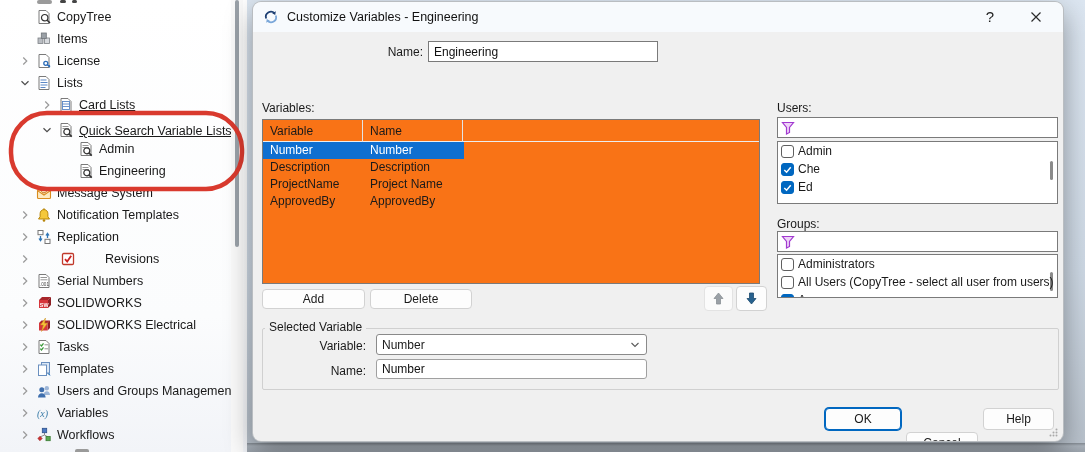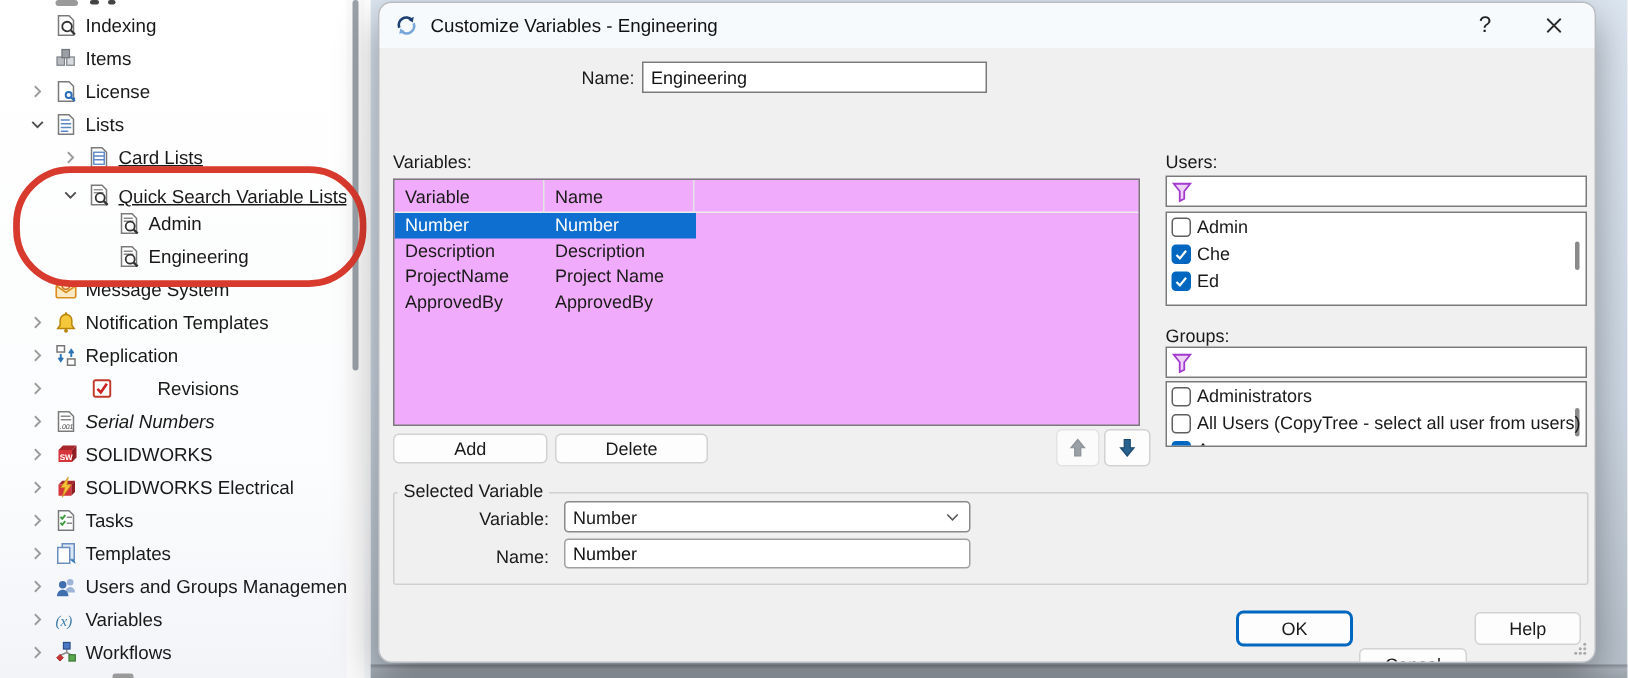--- a/index.html
+++ b/index.html
@@ -41,21 +41,21 @@
   .cap-btn { position:absolute; top:1px; width:38px; height:27px; display:flex; align-items:center; justify-content:center;
              background:transparent; border:none; font-size:14px; color:#222; cursor:default; }
   .cap-help { right:54px; font-size:15px; }
   .cap-close { right:8px; }
   .rlabel { position:absolute; text-align:right; }
 
   .txt { position:absolute; background:#fff; border:1px solid #7a7a7a; font-family:"Liberation Sans",sans-serif;
          font-size:12px; color:#111; padding:0 5px; outline:none; }
 
   
-  .var-list { position:absolute; left:9px; top:117px; width:498px; height:165px; background:#f0abfc; border:1px solid #7a7a7a; overflow:hidden; }
+  .var-list { position:absolute; left:9px; top:117px; width:498px; height:165px; background:#f97316; border:1px solid #7a7a7a; overflow:hidden; }
   .vl-header { position:relative; height:22px; border-bottom:1px solid #ededed; }
   .vl-h { position:absolute; top:0; height:22px; line-height:22px; padding-left:7px; border-right:1px solid #e4e4e4; }
   .vl-row { position:relative; height:17px; line-height:17px; width:201px; cursor:default; }
   .vl-row.sel { background:var(--sel,#0f6fd0); color:#fff; }
   .vl-c1 { position:absolute; left:7px; }
   .vl-c2 { position:absolute; left:107px; }
 
   .btn { position:absolute; background:#fdfdfd; border:1px solid #d2d2d2; border-radius:4px;
          font-family:"Liberation Sans",sans-serif; font-size:12px; color:#1a1a1a; cursor:default; }
   .btn-default { box-shadow:0 0 0 1px var(--accent,#0067c0); border-color:var(--accent,#0067c0); }
@@ -93,21 +93,21 @@
   <div class="tree" id="tree">
       <div class="tree-row lvl1" style="top: 6px;">
         <span class="chev"></span>
         <span class="ticon">
           <svg width="16" height="16" viewBox="0 0 16 16">
             <path d="M3 1.5h7l3 3V14.5H3z" fill="#fff" stroke="#7a7a7a" stroke-width="1"></path>
             <circle cx="8.7" cy="8.7" r="3.2" fill="rgba(255,255,255,.7)" stroke="#333" stroke-width="1.2"></circle>
             <line x1="11.2" y1="11.2" x2="14" y2="14" stroke="#333" stroke-width="1.5"></line>
           </svg>
         </span>
-        <span class="tlabel">Indexing</span>
+        <span class="tlabel">CopyTree</span>
       </div>
       <div class="tree-row lvl1" style="top: 28px;">
         <span class="chev"></span>
         <span class="ticon">
           <svg width="16" height="16" viewBox="0 0 16 16">
             <rect x="2" y="7" width="5" height="5.5" fill="#b9bdc2" stroke="#7d8186" stroke-width=".8"></rect>
             <rect x="8.5" y="7" width="5" height="5.5" fill="#d7dade" stroke="#7d8186" stroke-width=".8"></rect>
             <rect x="5.3" y="2" width="5" height="5.5" fill="#9aa0a6" stroke="#70757a" stroke-width=".8"></rect>
           </svg>
         </span>
@@ -253,21 +253,21 @@
           </svg>
         </span>
         <span class="ticon">
           <svg width="16" height="16" viewBox="0 0 16 16">
             <rect x="2.5" y="2.5" width="11" height="11" rx="1.2" fill="#fff" stroke="#c0392b" stroke-width="1.3"></rect>
             <polyline points="5,8.2 7.2,10.6 11.2,4.8" fill="none" stroke="#cc2222" stroke-width="1.8"></polyline>
           </svg>
         </span>
         <span class="tlabel">Revisions</span>
       </div>
-      <div class="tree-row lvl1" style="top: 270px; font-style: italic;">
+      <div class="tree-row lvl1" style="top: 270px;">
         <span class="chev">
           <svg width="14" height="14" viewBox="0 0 16 16">
             <path d="M6 4 l4 4 -4 4" fill="none" stroke="#9a9a9a" stroke-width="1.4"></path>
           </svg>
         </span>
         <span class="ticon">
           <svg width="16" height="16" viewBox="0 0 16 16">
             <path d="M3 1.5h7l3 3V14.5H3z" fill="#fff" stroke="#7a7a7a" stroke-width="1"></path>
             <line x1="4.5" y1="4.5" x2="11" y2="4.5" stroke="#8a8a8a" stroke-width=".9"></line>
             <line x1="4.5" y1="6.8" x2="11.5" y2="6.8" stroke="#8a8a8a" stroke-width=".9"></line>

